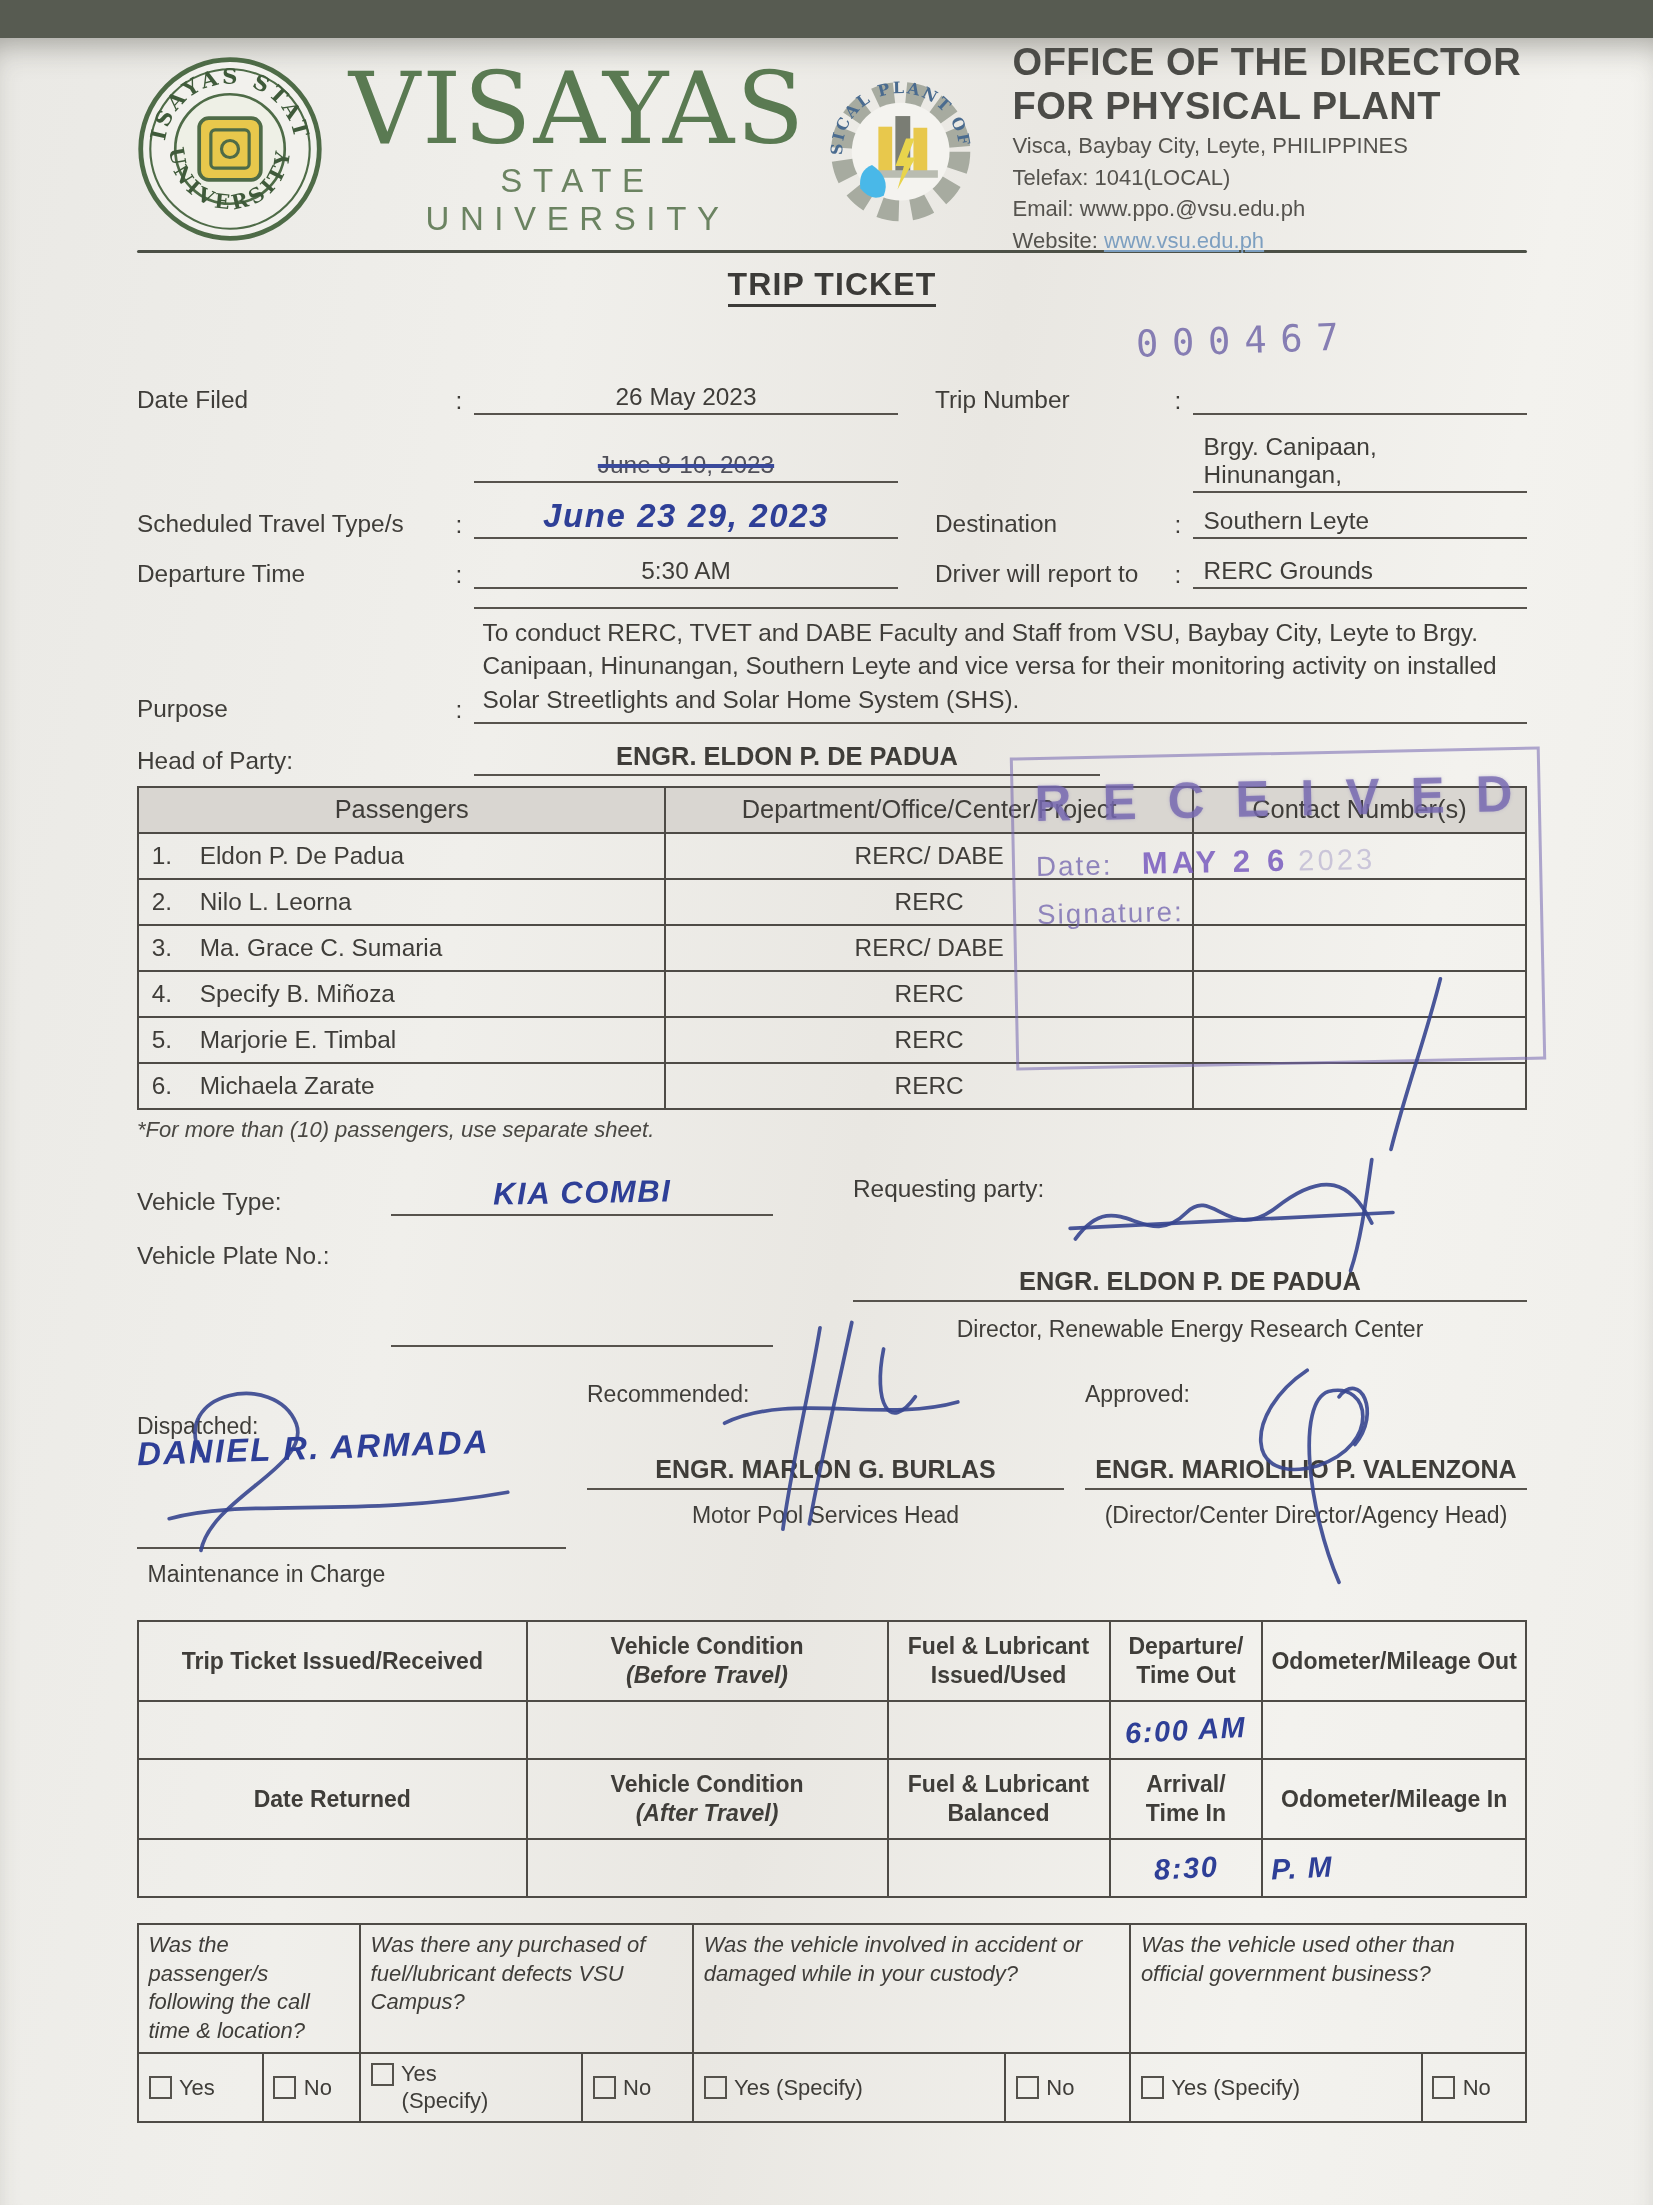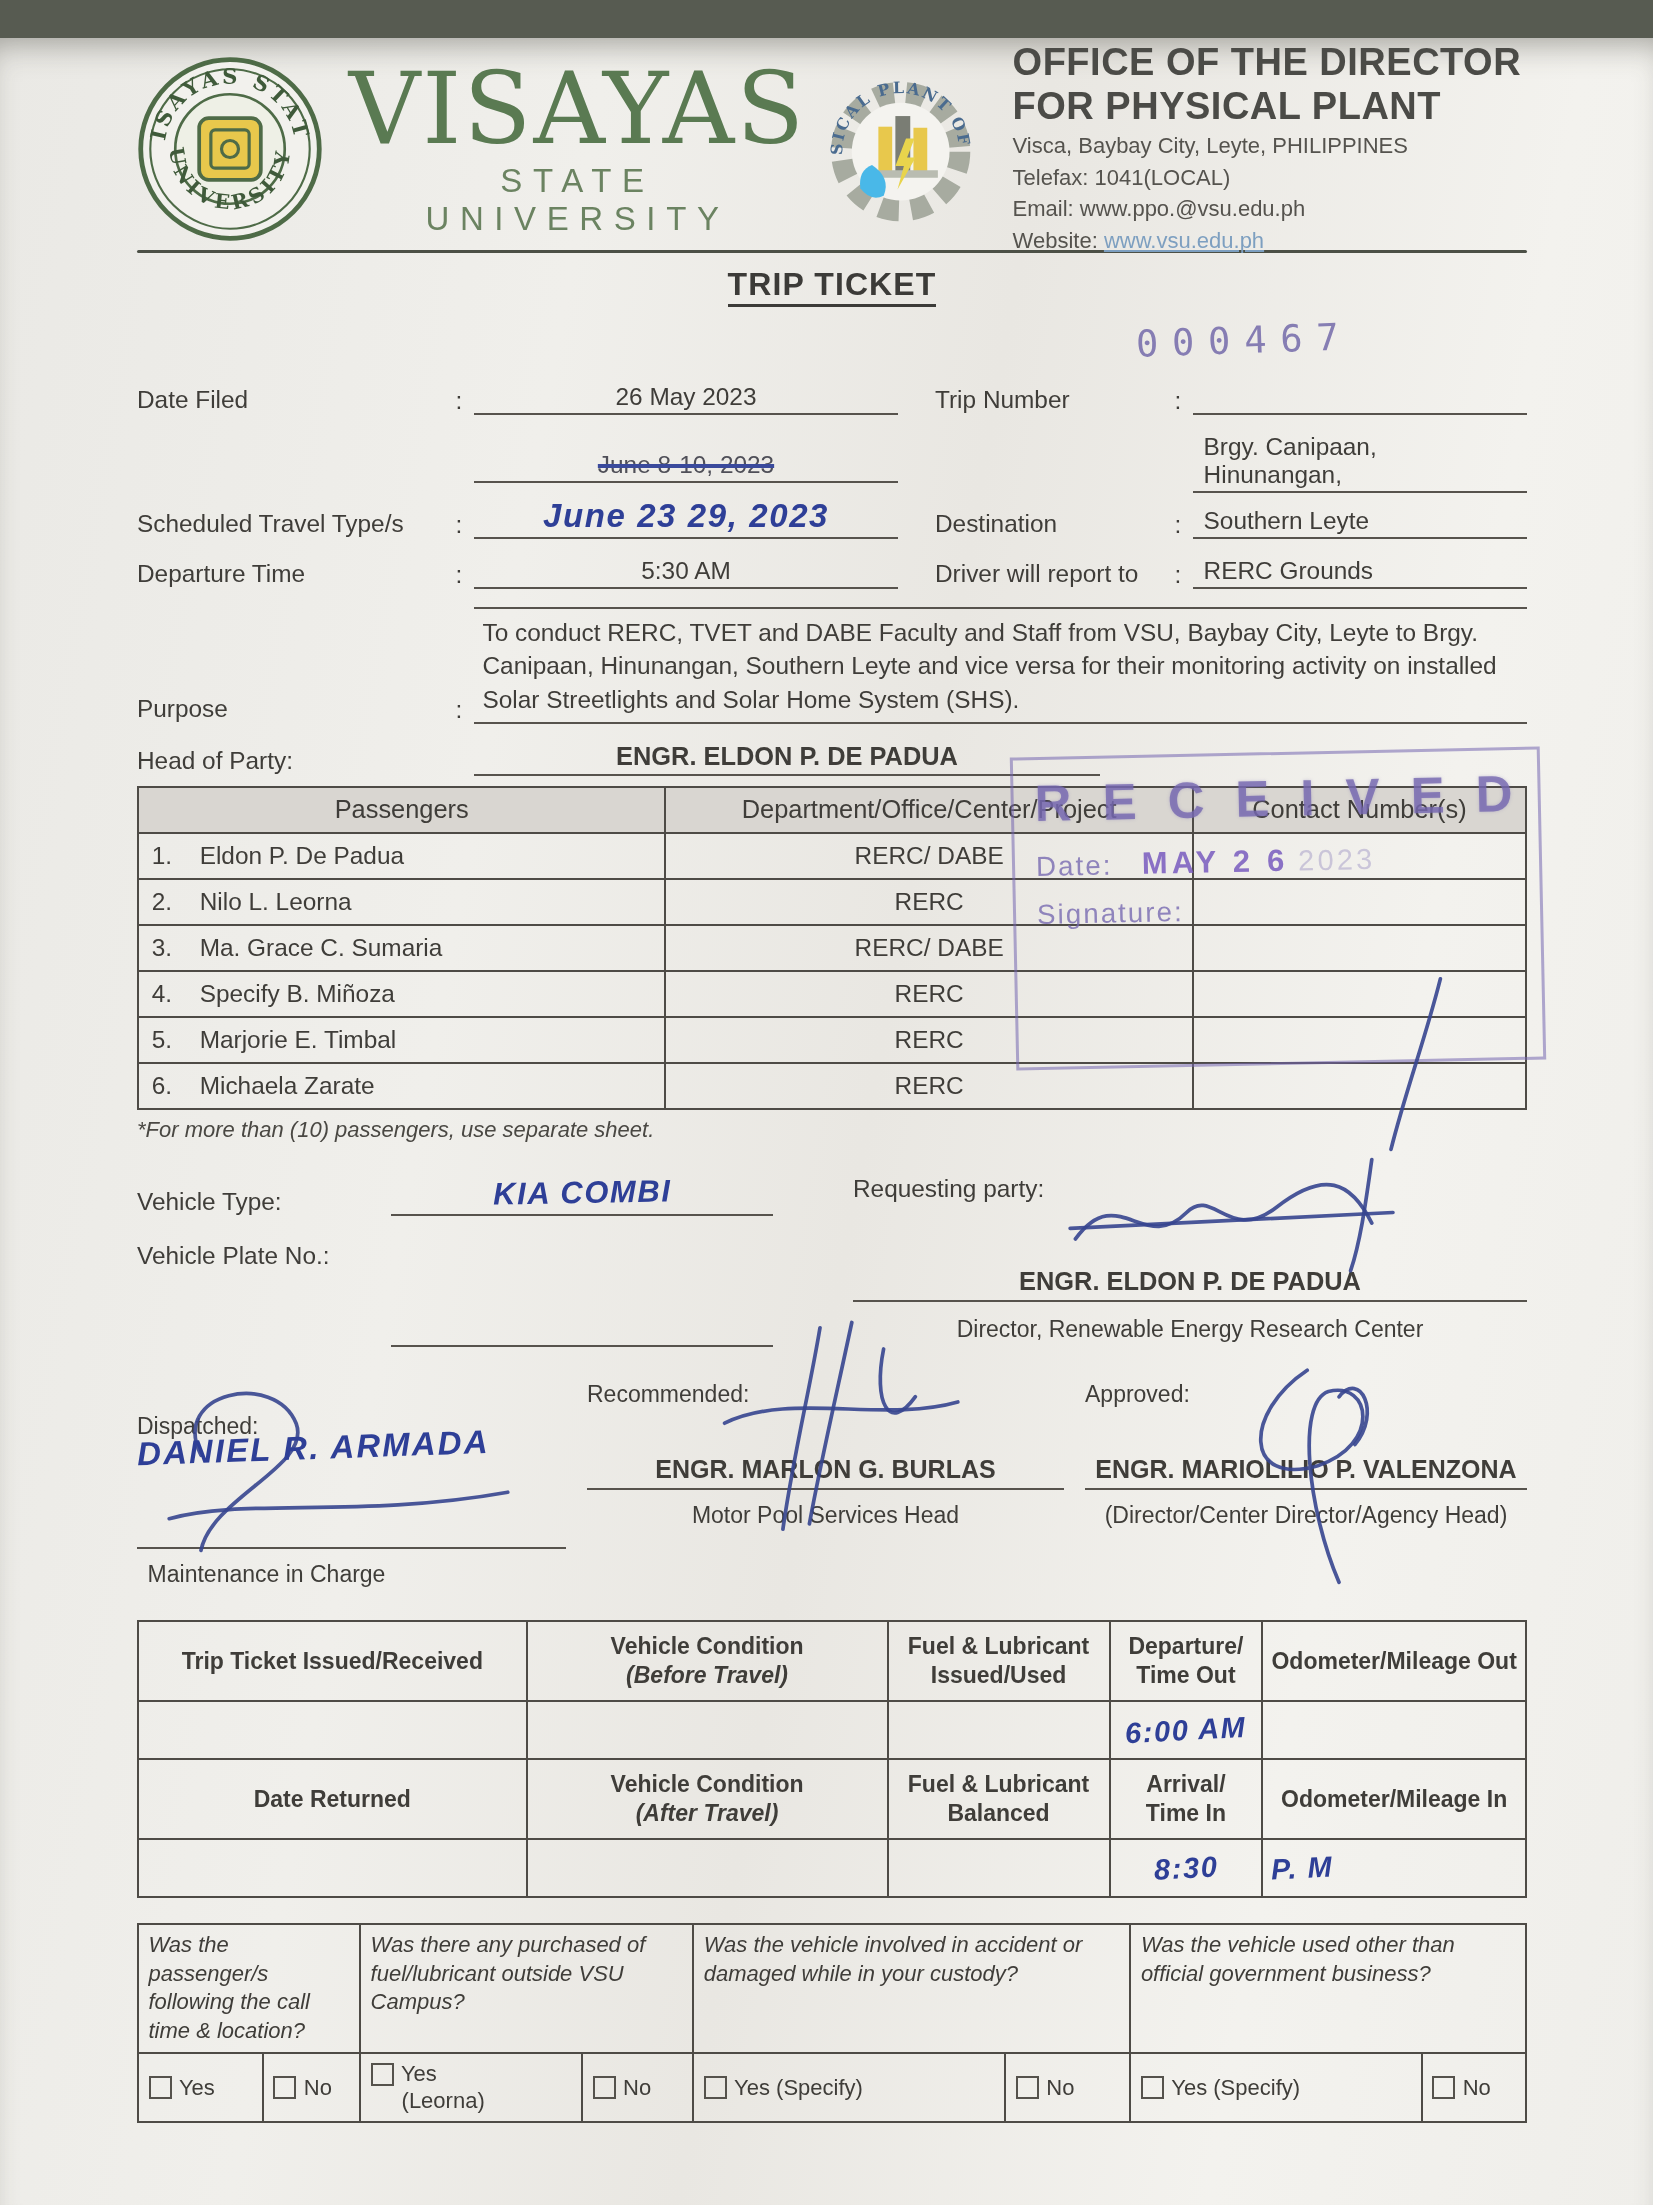--- a/index.html
+++ b/index.html
@@ -397,28 +397,28 @@
             <col style="width:16%">
             <col style="width:8%">
           <col style="width:22.5%">
             <col style="width:9%">
             <col style="width:21%">
             <col style="width:7.5%">
         </colgroup>
         <tbody>
             <tr>
           <td class="q" colspan="2">Was the passenger/s following the call time &amp; location?</td>
-          <td class="q" colspan="2">Was there any purchased of fuel/lubricant outside VSU Campus?</td>
+          <td class="q" colspan="2">Was there any purchased of fuel/lubricant defects VSU Campus?</td>
           <td class="q" colspan="2">Was the vehicle involved in accident or damaged while in your custody?</td>
           <td class="q" colspan="2">Was the vehicle used other than official government business?</td>
         </tr>
         <tr>
           <td class="a"><span class="cb"></span><span class="albl">Yes</span></td>
           <td class="a"><span class="cb"></span><span class="albl">No</span></td>
-          <td class="a"><span class="cb"></span><span class="albl">Yes</span><br><span class="albl" style="margin-left:31px">(Leorna)</span></td>
+          <td class="a"><span class="cb"></span><span class="albl">Yes</span><br><span class="albl" style="margin-left:31px">(Specify)</span></td>
           <td class="a"><span class="cb"></span><span class="albl">No</span></td>
           <td class="a"><span class="cb"></span><span class="albl">Yes (Specify)</span></td>
           <td class="a"><span class="cb"></span><span class="albl">No</span></td>
           <td class="a"><span class="cb"></span><span class="albl">Yes (Specify)</span></td>
           <td class="a"><span class="cb"></span><span class="albl">No</span></td>
         </tr>
       </tbody>
         </table>
 
     </div>

